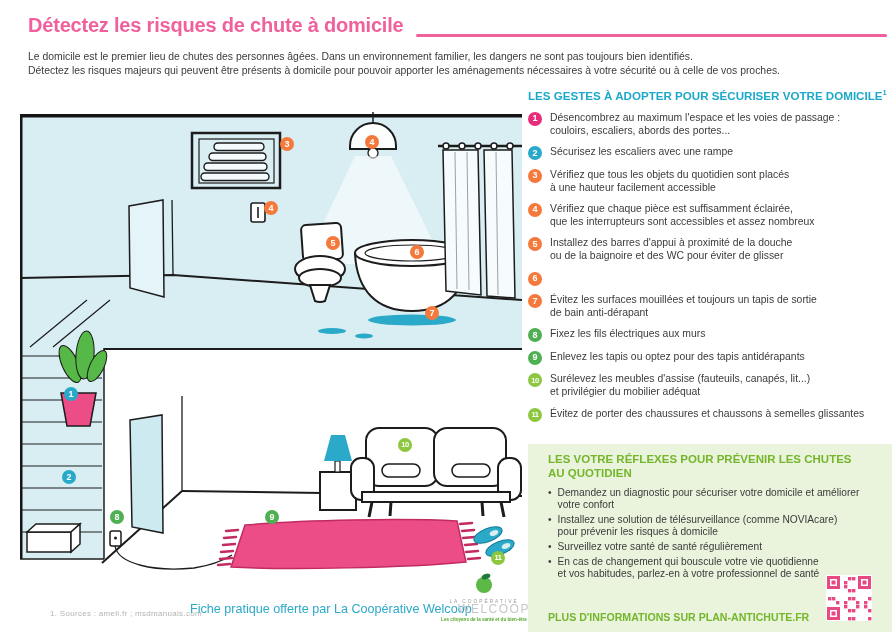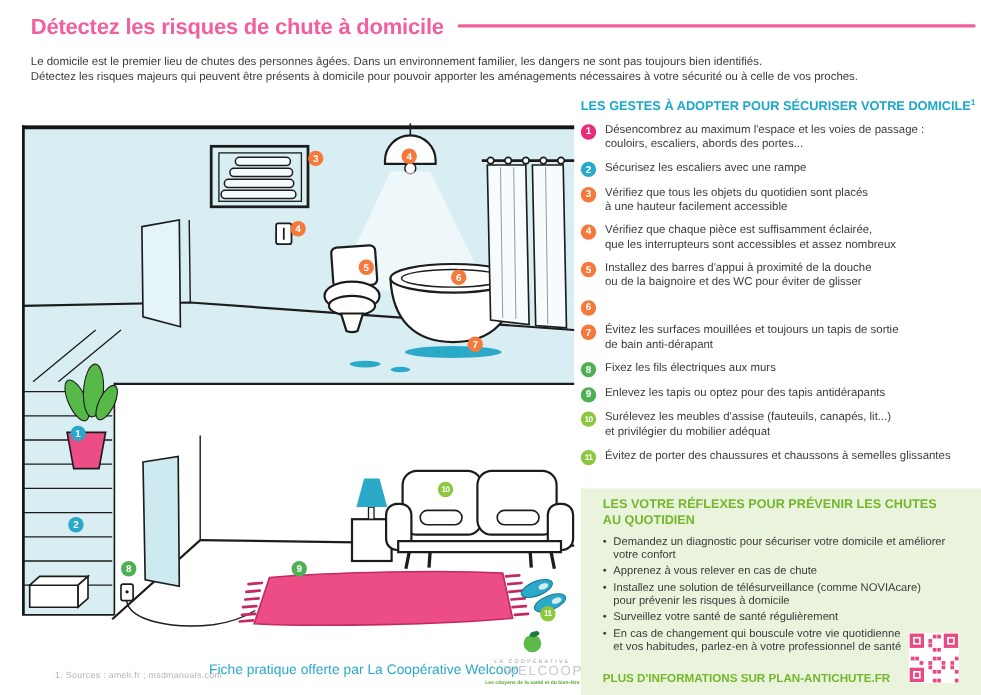--- a/index.html
+++ b/index.html
@@ -1,21 +1,21 @@
 <!DOCTYPE html>
 <html><head>
 <meta charset="utf-8">
 <style>
   html,body { margin:0; padding:0; background:#888; }
   .page {
     position:relative; width:892px; height:632px; background:#ffffff;
     font-family:"Liberation Sans", sans-serif; overflow:hidden; margin:0 auto;
   }
   
-  .title-row { position:absolute; left:28px; top:14px; right:5px; display:flex; align-items:flex-start; gap:13px; }
+  .title-row { position:absolute; left:28px; top:14px; right:5px; display:flex; align-items:flex-end; gap:13px; }
   .page-title { color:#f0609d; font-size:20px; font-weight:bold; letter-spacing:-0.2px; white-space:nowrap; }
   .title-rule { flex:1; height:3px; background:#f0609d; border-radius:2px; margin-top:8px; }
   .intro { position:absolute; left:28px; top:50px; font-size:10.4px; line-height:14px; color:#3b3b3b; }
   
   .scene { position:absolute; left:14px; top:112px; width:510px; height:478px; }
   .scene svg { position:absolute; left:0; top:0; }
   .marker { position:absolute; z-index:5; }
   
   .badge {
     width:14px; height:14px; border-radius:50%; flex:none;
@@ -256,23 +256,20 @@
       </div>
   </div>
 
   <div class="green-box">
     <div class="green-heading">LES VOTRE RÉFLEXES POUR PRÉVENIR LES CHUTES
 AU QUOTIDIEN</div>
     <div>
         <div class="bullet">
           <span class="bullet-text">Demandez un diagnostic pour sécuriser votre domicile et améliorer
 votre confort</span>
-        </div>
-        <div class="bullet">
-          <span class="bullet-text">Apprenez à vous relever en cas de chute</span>
         </div>
         <div class="bullet">
           <span class="bullet-text">Installez une solution de télésurveillance (comme NOVIAcare)
 pour prévenir les risques à domicile</span>
         </div>
         <div class="bullet">
           <span class="bullet-text">Surveillez votre santé de santé régulièrement</span>
         </div>
         <div class="bullet">
           <span class="bullet-text">En cas de changement qui bouscule votre vie quotidienne

